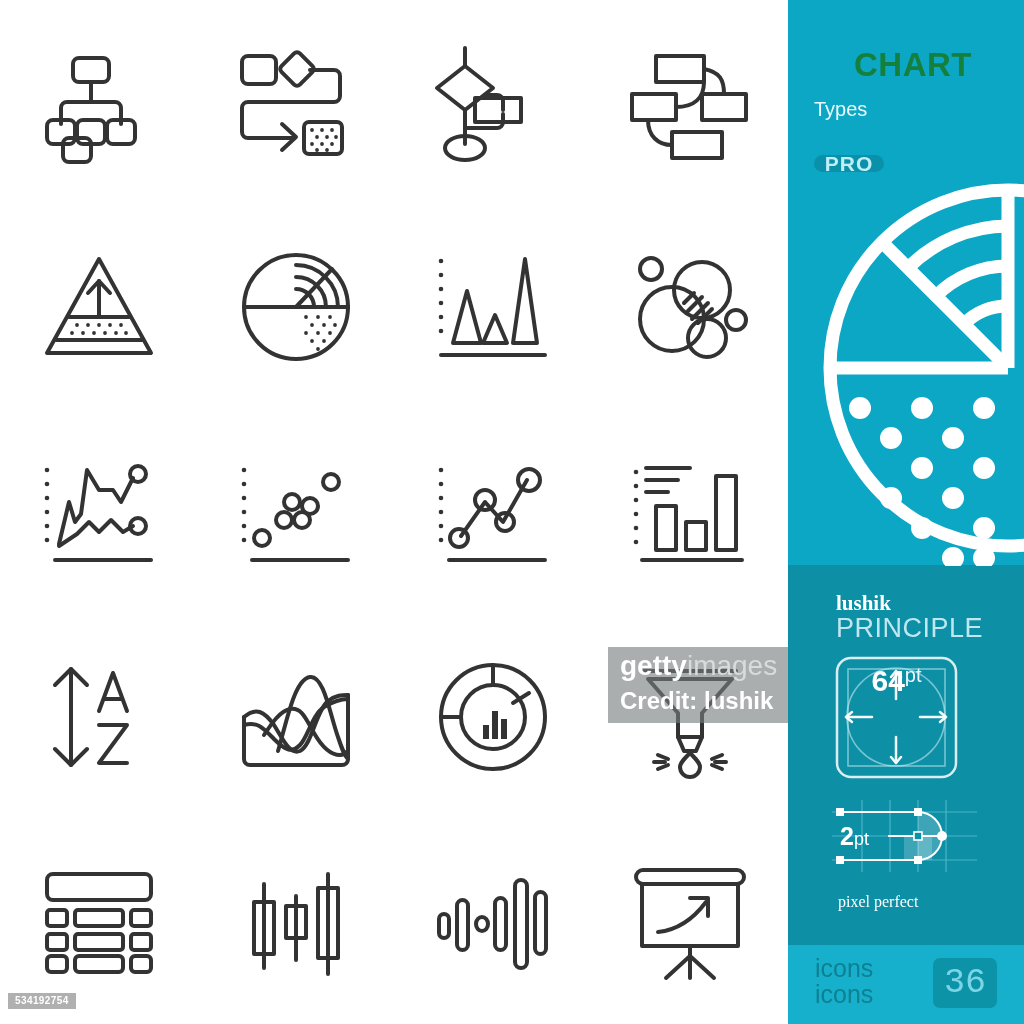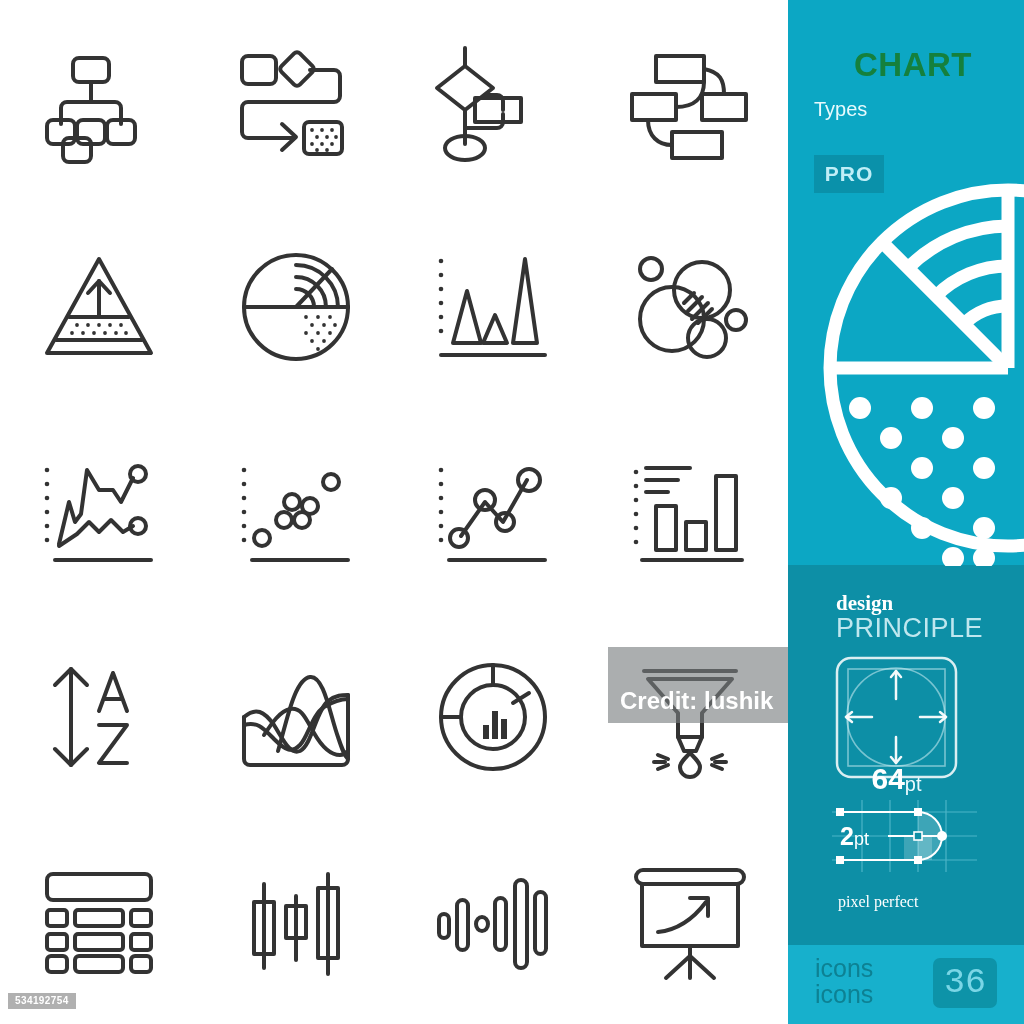--- a/index.html
+++ b/index.html
@@ -69,23 +69,23 @@
     position: absolute;
     left: 26px; top: 99px;
     color: #e8fafd;
     font-size: 20px;
     font-weight: 300;
     line-height: 1;
   }
   #pro-badge {
     position: absolute;
     left: 26px; top: 155px;
-    width: 70px; height: 38px;
+    width: 70px; height: 17px;
     background: rgba(0,0,0,0.13);
-    border-radius: 0;
+    border-radius: 10px;
     color: #bfeef7;
     font-size: 21px;
     font-weight: bold;
     letter-spacing: 1px;
     display: flex; align-items: center; justify-content: center;
   }
 
   #hero-pie {
     position: absolute;
     left: 24px; top: 176px;
@@ -112,23 +112,23 @@
     line-height: 1.05;
     letter-spacing: .5px;
   }
   #pt64-box {
     position: absolute;
     left: 46px; top: 655px;
     width: 125px; height: 125px;
   }
   #pt64-text {
     position: absolute;
-    left: 0; top: 16px;
+    left: 0; top: 9px;
     width: 125px; height: 125px;
-    display: flex; align-items: flex-end; justify-content: center;
+    display: flex; align-items: flex-start; justify-content: center;
     color: #ffffff;
     pointer-events: none;
   }
   #pt64-text b { font-size: 30px; font-weight: bold; }
   #pt64-text i { font-size: 20px; font-style: normal; color:#eafafe; }
 
   #pt2-box {
     position: absolute;
     left: 44px; top: 800px;
     width: 145px; height: 72px;
@@ -563,21 +563,21 @@
           <circle cx="79" cy="322" r="11"></circle>
             <circle cx="141" cy="322" r="11"></circle>
           <circle cx="110" cy="352" r="11"></circle>
             <circle cx="172" cy="352" r="11"></circle>
           <circle cx="141" cy="382" r="11"></circle>
             <circle cx="172" cy="382" r="11"></circle>
         </g>
       </svg>
     </div>
 
-    <div id="design-label">design</div>
+    <div id="design-label">lushik</div>
     <div id="principle-label">PRINCIPLE</div>
 
     <div id="pt64-box">
       <svg width="125" height="125" viewBox="0 0 125 125" aria-hidden="true">
         <rect x="3" y="3" width="119" height="119" rx="14" fill="none" stroke="#ffffff" stroke-width="2.5" opacity="0.85"></rect>
         <rect x="14" y="14" width="97" height="97" fill="none" stroke="#bfe7ef" stroke-width="1.6" opacity="0.6"></rect>
         <circle cx="62" cy="62" r="49" fill="none" stroke="#bfe7ef" stroke-width="1.6" opacity="0.6"></circle>
         <g stroke="#ffffff" stroke-width="2.5" fill="none" stroke-linecap="round" stroke-linejoin="round" opacity="0.95">
           <line x1="62" y1="16" x2="62" y2="44"></line>
           <polyline points="57,22 62,16 67,22"></polyline>
@@ -631,18 +631,21 @@
     <div id="pixel-perfect-label">pixel perfect</div>
 
     <div id="icons-pack-label">
       <div>icons</div>
       <div>icons</div>
     </div>
     <div id="count-badge">36</div>
   </div>
 
   <div id="watermark">
+    <div id="wm-getty">
+      <span class="b">getty</span><span class="g">images</span>
+    </div>
     <div id="wm-credit">Credit: lushik</div>
   </div>
 
   <div id="asset-id">534192754</div>
 
 </div>
 
 </body></html>

